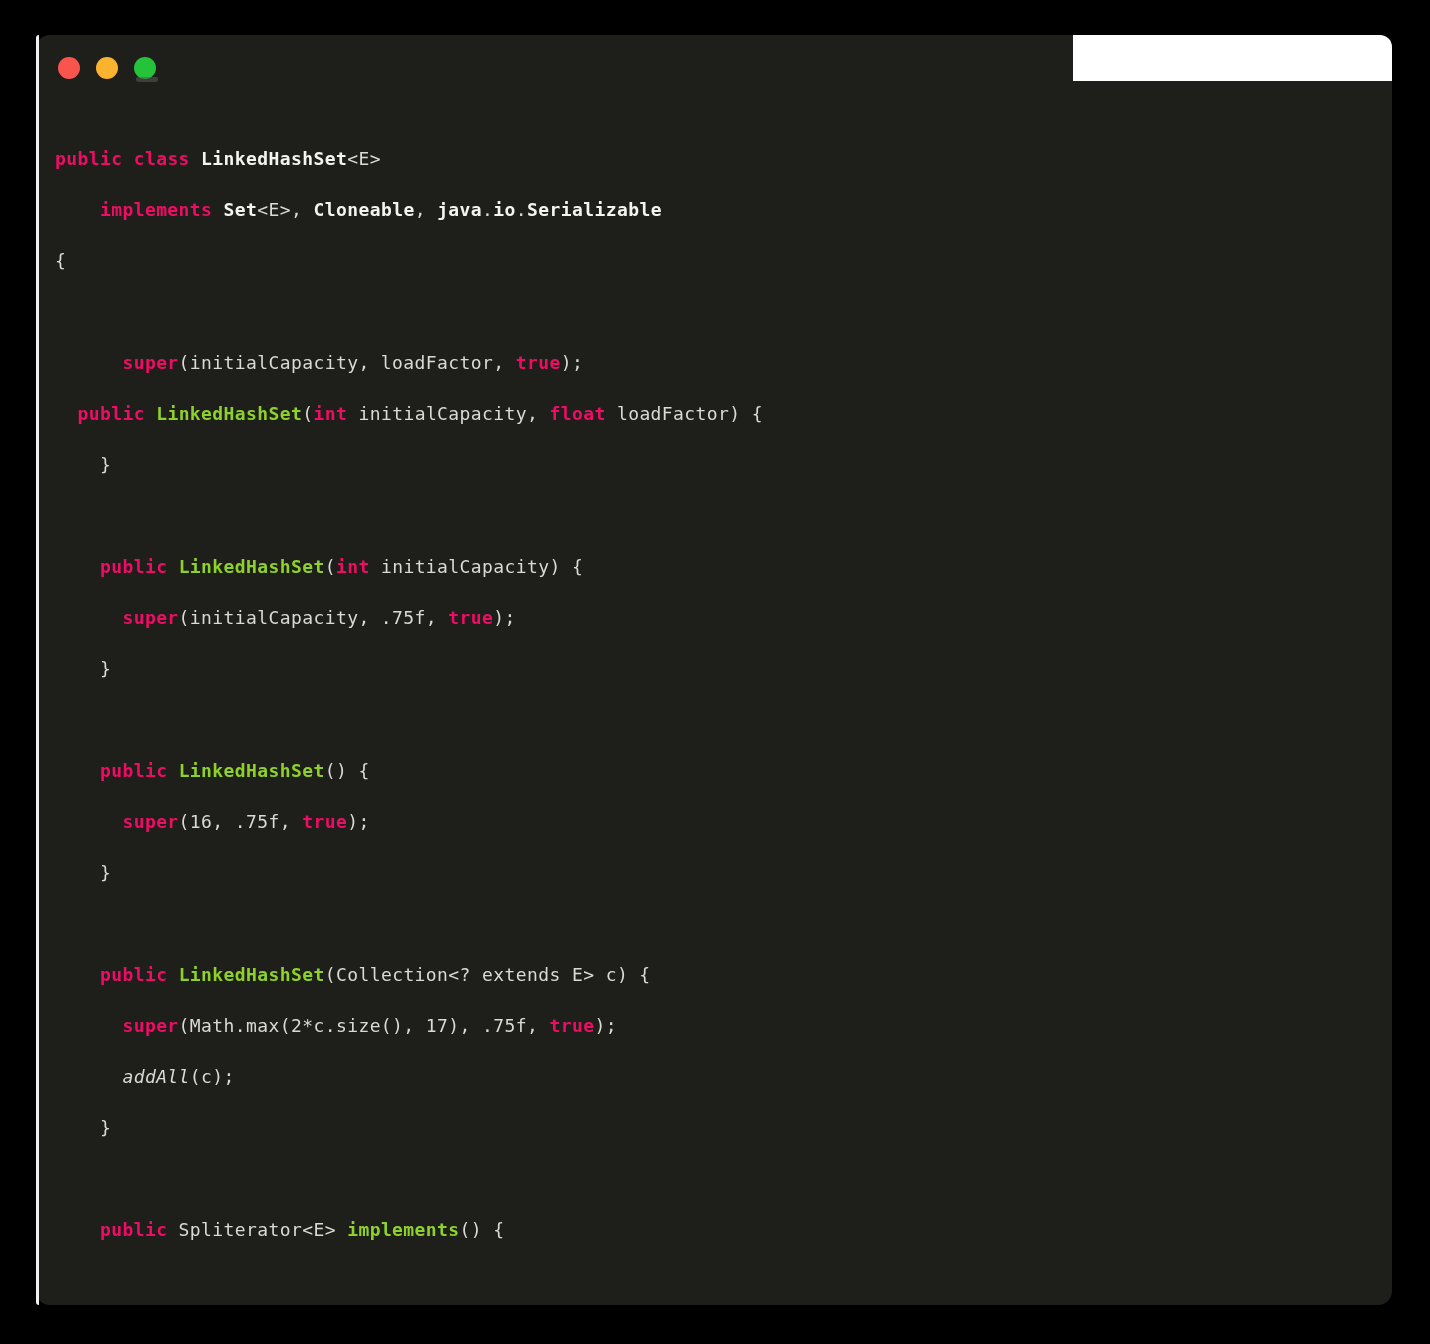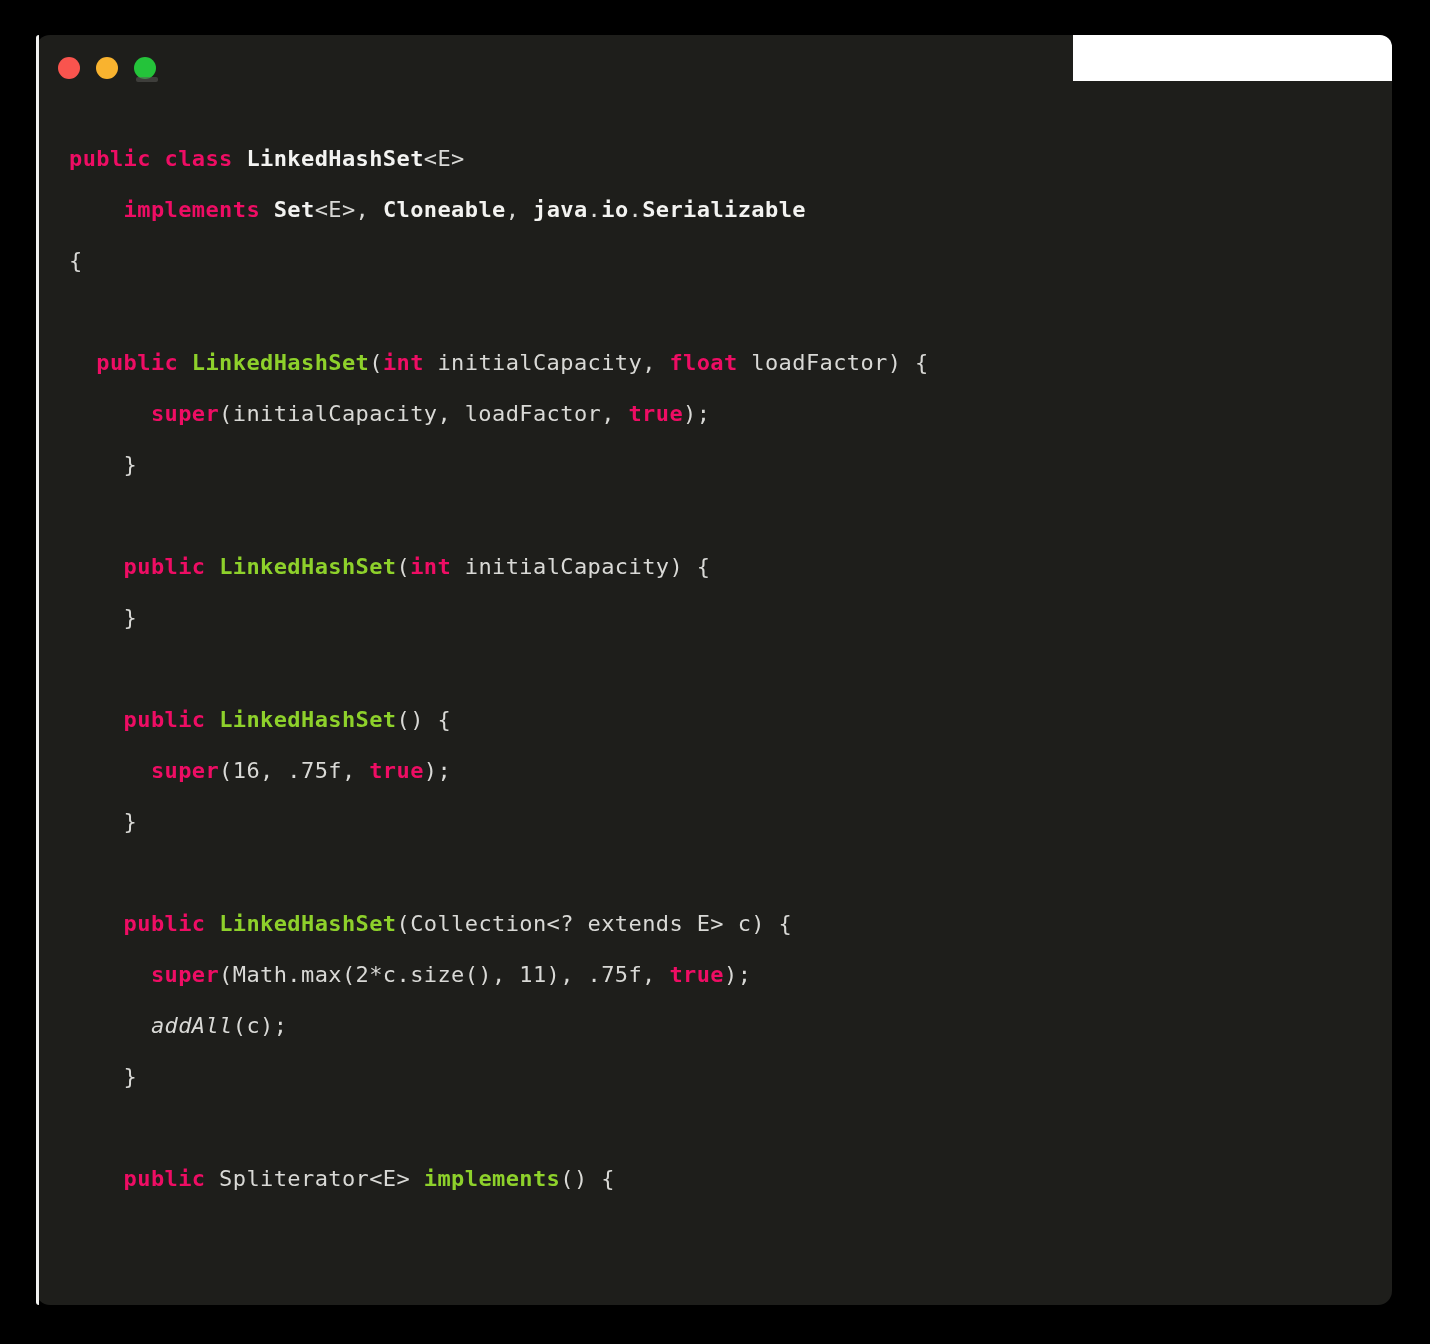--- a/index.html
+++ b/index.html
@@ -90,24 +90,24 @@
     width: 1356px;
     height: 1208px;
     overflow: hidden;
     padding: 36px 0 0 0;
     box-sizing: border-box;
   }
   .line {
     height: 51px;
     line-height: 51px;
     white-space: pre;
-    font-size: 22px;
+    font-size: 18px;
     letter-spacing: 0.4px;
     color: #e3e3e1;
-    padding-left: 33px;
+    padding-left: 19px;
     overflow: hidden;
   }
   .line.blank { color: transparent; }
 
   
   .kw   { color: #ee0d64; font-weight: bold; }
   .fn   { color: #8ed12b; font-weight: bold; }
   .type { color: #f3f3f1; font-weight: bold; }
   .id   { color: #d9d9d6; }
   .pun  { color: #d9d9d6; }
@@ -125,33 +125,34 @@
     <span class="dot" id="dot-min"></span>
     <span class="dot" id="dot-max"></span>
     <span id="titlebar-artifact"></span>
   </div>
 
   <div id="code">
       <div class="line"><span class="kw">public</span><span class="pun"> </span><span class="kw">class</span><span class="pun"> </span><span class="type">LinkedHashSet</span><span class="id">&lt;E&gt;</span></div>
       <div class="line"><span class="pun">    </span><span class="kw">implements</span><span class="pun"> </span><span class="type">Set</span><span class="id">&lt;E&gt;</span><span class="pun">, </span><span class="type">Cloneable</span><span class="pun">, </span><span class="type">java</span><span class="pun">.</span><span class="type">io</span><span class="pun">.</span><span class="type">Serializable</span></div>
       <div class="line"><span class="pun">{</span></div>
       <div class="line blank"> </div>
+      <div class="line"><span class="pun">      </span><span class="kw">super</span><span class="id">(initialCapacity, loadFactor, </span><span class="kw">true</span><span class="id">);</span></div>
       <div class="line"><span class="pun">  </span><span class="kw">public</span><span class="pun"> </span><span class="fn">LinkedHashSet</span><span class="pun">(</span><span class="kw">int</span><span class="id"> initialCapacity, </span><span class="kw">float</span><span class="id"> loadFactor) {</span></div>
-      <div class="line"><span class="pun">      </span><span class="kw">super</span><span class="id">(initialCapacity, loadFactor, </span><span class="kw">true</span><span class="id">);</span></div>
       <div class="line"><span class="pun">    }</span></div>
       <div class="line blank"> </div>
       <div class="line"><span class="pun">    </span><span class="kw">public</span><span class="pun"> </span><span class="fn">LinkedHashSet</span><span class="pun">(</span><span class="kw">int</span><span class="id"> initialCapacity) {</span></div>
+      <div class="line"><span class="pun">      </span><span class="kw">super</span><span class="id">(initialCapacity, .75f, </span><span class="kw">true</span><span class="id">);</span></div>
       <div class="line"><span class="pun">    }</span></div>
       <div class="line blank"> </div>
       <div class="line"><span class="pun">    </span><span class="kw">public</span><span class="pun"> </span><span class="fn">LinkedHashSet</span><span class="id">() {</span></div>
       <div class="line"><span class="pun">      </span><span class="kw">super</span><span class="id">(16, .75f, </span><span class="kw">true</span><span class="id">);</span></div>
       <div class="line"><span class="pun">    }</span></div>
       <div class="line blank"> </div>
       <div class="line"><span class="pun">    </span><span class="kw">public</span><span class="pun"> </span><span class="fn">LinkedHashSet</span><span class="id">(Collection&lt;? extends E&gt; c) {</span></div>
-      <div class="line"><span class="pun">      </span><span class="kw">super</span><span class="id">(Math.max(2*c.size(), 11), .75f, </span><span class="kw">true</span><span class="id">);</span></div>
+      <div class="line"><span class="pun">      </span><span class="kw">super</span><span class="id">(Math.max(2*c.size(), 17), .75f, </span><span class="kw">true</span><span class="id">);</span></div>
       <div class="line"><span class="pun">      </span><span class="inh">addAll</span><span class="id">(c);</span></div>
       <div class="line"><span class="pun">    }</span></div>
       <div class="line blank"> </div>
       <div class="line"><span class="pun">    </span><span class="kw">public</span><span class="id"> Spliterator&lt;E&gt; </span><span class="fn">implements</span><span class="id">() {</span></div>
     </div>
 
 </div>
 
 <div id="overlay-panel"></div>
 

